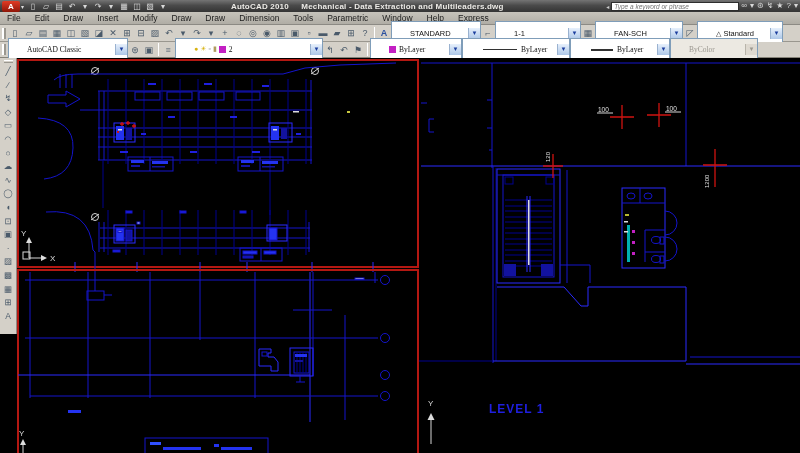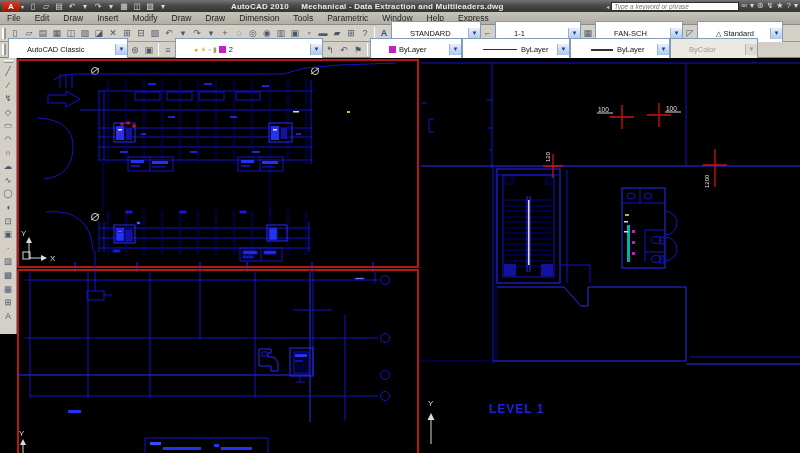--- a/index.html
+++ b/index.html
@@ -29,21 +29,21 @@
   
   .menubar { position:absolute; left:0; top:12px; width:800px; height:13px;
     background:linear-gradient(#c6c3bb,#b0ada5); display:flex; align-items:flex-end;
     border-bottom:1px solid #8c8a84; }
   .menu-item { font-size:8.5px; color:#1c1c1c; padding:0 7px; line-height:12px; }
 
   
   .tbar { position:absolute; left:0; width:800px; background:#d4d0c8;
     display:flex; align-items:center; border-bottom:1px solid #9a978f; }
   .tbar1 { top:25px; height:17px; }
-  .tbar2 { top:42px; height:16px; border-bottom:1px solid #868379; }
+  .tbar2 { top:42px; height:16px; border-bottom:1px solid #868379;font-family:Liberation Serif, serif; }
   .grip { width:4px; height:11px; border-left:2px solid #fff; border-right:2px solid #9a978f; margin:0 2px; }
   .tbtn { width:14px; height:14px; font-size:9px; line-height:13px; text-align:center;
     color:#4a5a6a; background:#d4d0c8; border:1px solid transparent; }
   .tsep { width:1px; height:13px; background:#9a978f; border-right:1px solid #fff; margin:0 2px; }
   .combo { height:24px; background:#fff; border:1px solid #7f9db9; display:flex;
     align-items:center; font-size:7.5px; color:#111; position:relative; padding-left:18px; }
   .combo .cval { flex:1; white-space:nowrap; overflow:hidden; }
   .combo .carr { width:12px; height:11px; margin-right:0; background:linear-gradient(#e7f0fc,#aec8e8);
     border-left:1px solid #9ab2d0; color:#1c3e9e; font-size:6px; text-align:center; line-height:11px; }
   .combo.disabled { background:#ece9e2; color:#9a978f; }

